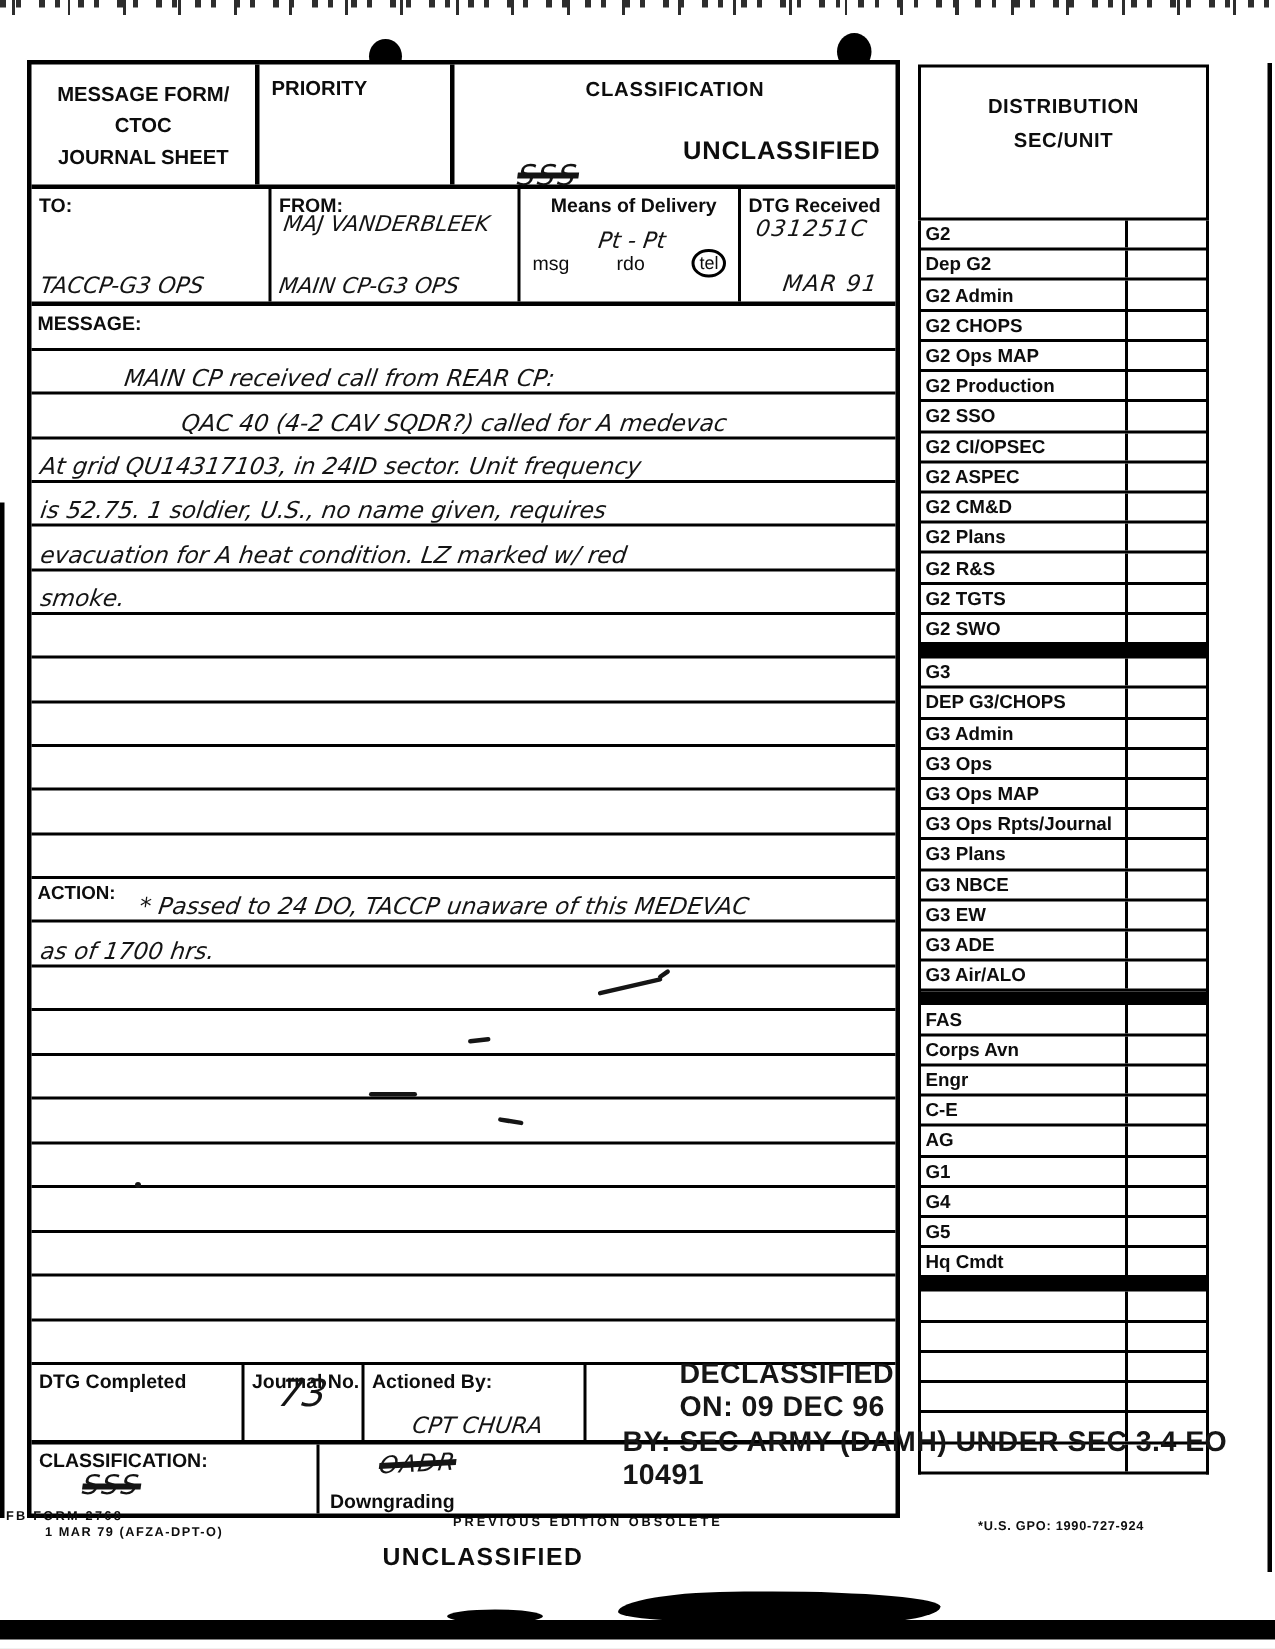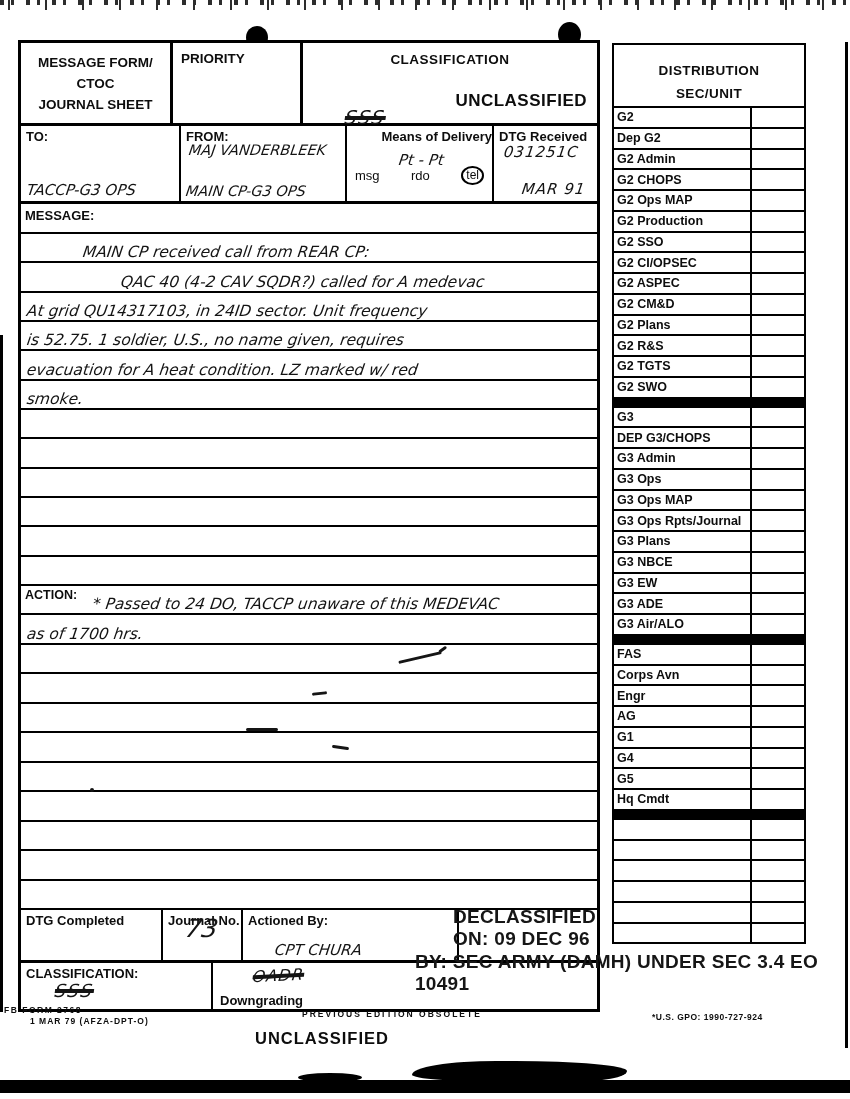--- a/index.html
+++ b/index.html
@@ -52,21 +52,21 @@
   .row-addr{display:flex;height:75px;border-bottom:3px solid #000;flex:none;}
   .row-addr>div{position:relative;box-sizing:border-box;}
   .cell-to{width:160px;border-right:2.5px solid #000;}
   .cell-from{width:166px;border-right:2.5px solid #000;}
   .cell-means{width:147px;border-right:2.5px solid #000;}
   .cell-dtg{flex:1;}
   .corner-label{position:absolute;top:3px;left:5px;}
   .to-value{position:absolute;bottom:2px;left:6px;font-size:15px;}
   .from-name{position:absolute;top:16px;left:8px;font-size:14.5px;}
   .from-value{position:absolute;bottom:2px;left:5px;font-size:14.5px;}
-  .means-label{text-align:right;padding:3px 0 0 6px;}
+  .means-label{text-align:center;padding:3px 0 0 6px;}
   .means-hw{position:absolute;top:25px;left:52px;font-size:15px;}
   .means-options{position:absolute;bottom:16px;left:8px;right:8px;display:flex;
                  justify-content:space-between;align-items:center;font-size:13px;}
   .tel-circle{border:2px solid #000;border-radius:50%;padding:0 3px 1px;font-size:12px;}
   .dtg-value{position:absolute;top:17px;left:10px;font-size:15px;letter-spacing:1px;}
   .dtg-date{position:absolute;bottom:3px;left:28px;font-size:15px;letter-spacing:1px;}
 
   .msg-label-row{height:30px;border-bottom:2px solid #000;flex:none;box-sizing:border-box;}
   .msg-label-row .flabel{display:block;padding:4px 0 0 4px;}
   .msg-rows{height:352px;flex:none;display:flex;flex-direction:column;}
@@ -76,42 +76,42 @@
   .action-section{height:324px;flex:none;display:flex;flex-direction:column;position:relative;}
   .action-label{position:absolute;top:2px;left:4px;font-weight:bold;font-size:12.5px;z-index:2;}
   .a-row{flex:1;border-bottom:2px solid #000;position:relative;box-sizing:border-box;}
   .a-row .hw{position:absolute;bottom:0;font-size:15.5px;}
 
   .row-bottom1{display:flex;height:50px;border-bottom:3px solid #000;flex:none;}
   .row-bottom1>div{position:relative;box-sizing:border-box;}
   .cell-dtgc{width:142px;border-right:2.5px solid #000;}
   .cell-journal{width:80px;border-right:2.5px solid #000;}
   .journal-value{position:absolute;top:4px;left:50%;transform:translateX(-50%) skewX(-10deg);font-size:25px;}
-  .cell-actioned{width:216px;border-right:2.5px solid #000;}
+  .cell-actioned{width:148px;border-right:2.5px solid #000;}
   .actioned-value{position:absolute;bottom:1px;left:32px;font-size:15px;}
   .cell-stampspace{flex:1;}
 
   .row-bottom2{display:flex;flex:1;}
   .row-bottom2>div{position:relative;box-sizing:border-box;}
   .cell-classb{width:192px;border-right:2.5px solid #000;}
   .classb-struck{position:absolute;bottom:8px;left:34px;font-size:18px;letter-spacing:2px;}
   .cell-downgrade{flex:1;}
   .downgrade-struck{position:absolute;top:3px;left:40px;font-size:16px;letter-spacing:1px;transform:skewX(-10deg) rotate(-3deg);}
   .downgrade-label{position:absolute;bottom:1px;left:7px;font-weight:bold;font-size:13px;}
 
   .class-struck-top{position:absolute;left:345px;top:106px;font-size:19px;letter-spacing:2px;z-index:4;}
 
   
   .stamp{position:absolute;left:415px;top:906px;z-index:5;font-weight:bold;color:#161616;line-height:1.18;}
   .stamp div{font-size:19px;letter-spacing:.3px;white-space:nowrap;}
   .stamp .ind{margin-left:38px;}
 
   
   .dist{position:absolute;left:612px;top:43px;width:194px;}
-  .dist-header{height:65px;border:2.5px solid #000;box-sizing:border-box;text-align:center;
+  .dist-header{height:104px;border:2.5px solid #000;box-sizing:border-box;text-align:center;
                font-weight:bold;font-size:13.5px;letter-spacing:.4px;padding-top:15px;
                white-space:pre-line;line-height:1.7;}
   .dist-rows{height:836px;display:flex;flex-direction:column;border-left:2.5px solid #000;
              border-right:2.5px solid #000;border-bottom:2.5px solid #000;box-sizing:border-box;}
   .dist-row{flex:1;display:flex;border-bottom:2px solid #000;box-sizing:border-box;min-height:0;}
   .dist-row:last-child{border-bottom:none;}
   .dist-label{width:138px;border-right:2px solid #000;box-sizing:border-box;font-weight:bold;
               font-size:12.5px;display:flex;align-items:center;padding:0 0 0 3px;
               white-space:nowrap;overflow:hidden;}
   .dist-check{flex:1;}
@@ -374,20 +374,24 @@
         </div>
         <div class="dist-row">
           <div class="dist-label">Corps Avn</div>
           <div class="dist-check"></div>
         </div>
         <div class="dist-row">
           <div class="dist-label">Engr</div>
           <div class="dist-check"></div>
         </div>
         <div class="dist-row">
+          <div class="dist-label">C-E</div>
+          <div class="dist-check"></div>
+        </div>
+        <div class="dist-row">
           <div class="dist-label">AG</div>
           <div class="dist-check"></div>
         </div>
         <div class="dist-row">
           <div class="dist-label">G1</div>
           <div class="dist-check"></div>
         </div>
         <div class="dist-row">
           <div class="dist-label">G4</div>
           <div class="dist-check"></div>

